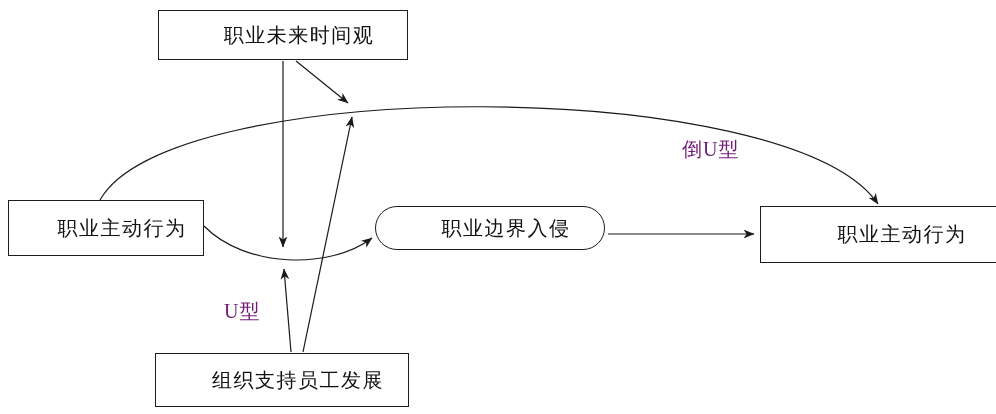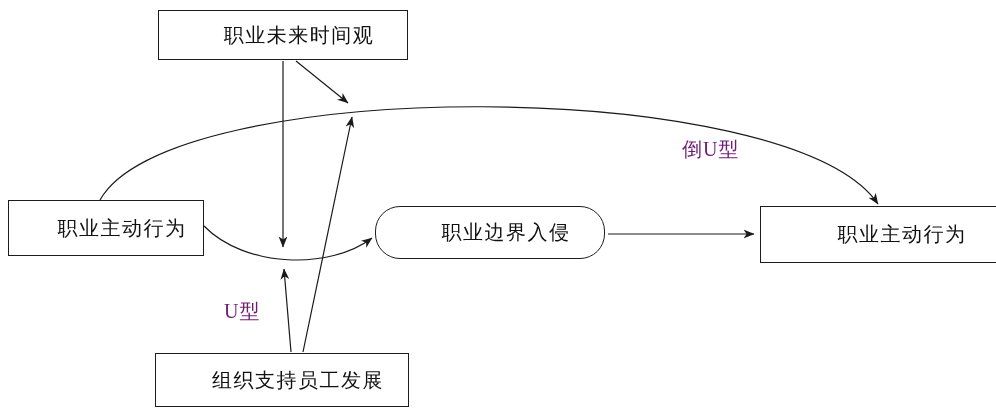--- a/index.html
+++ b/index.html
@@ -14,21 +14,21 @@
     border:1.2px solid #1c1c1c; background:#ffffff;
     display:flex; align-items:center; justify-content:center;
     font-size:20px; color:#111111; letter-spacing:1.5px; white-space:nowrap;padding-left:32px;
   }
   .edge-label {
     position:absolute; font-size:20px; color:#701a75; letter-spacing:1px;
     white-space:nowrap;
   }
   #node-future     { left:158px; top:10px;  width:250px; height:50px; }
   #node-supervisor { left:8px;   top:200px; width:196px; height:56px; }
-  #node-boundary   { left:375px; top:206px; width:230px; height:53px;border-radius:25px; }
+  #node-boundary   { left:375px; top:206px; width:230px; height:44px;border-radius:25px; }
   #node-proactive  { left:760px; top:206px; width:252px; height:57px; }
   #node-orgsupport { left:155px; top:353px; width:254px; height:54px; }
   #label-inverted-u { left:682px; top:136px; }
   #label-u          { left:224px; top:298px; }
 </style>
 </head>
 <body>
 
 <div class="canvas">
 

